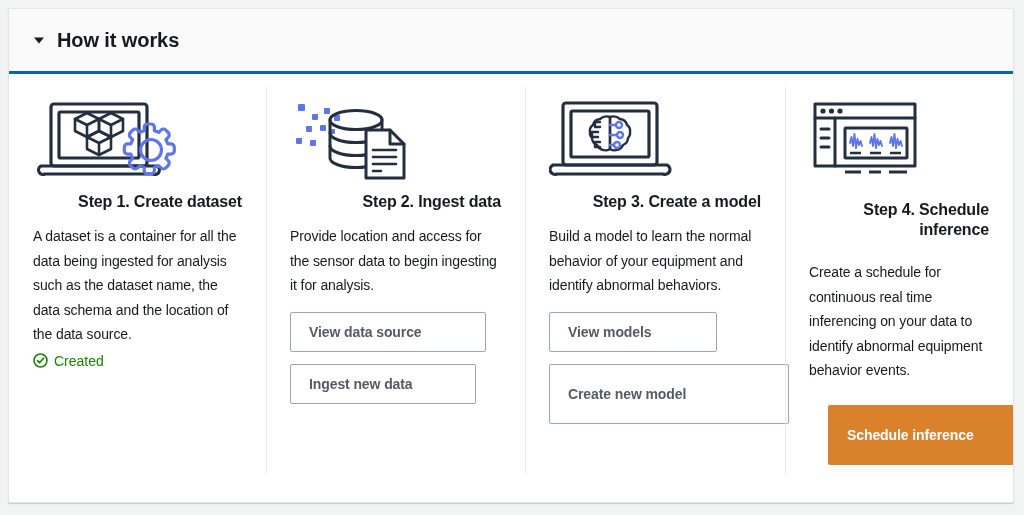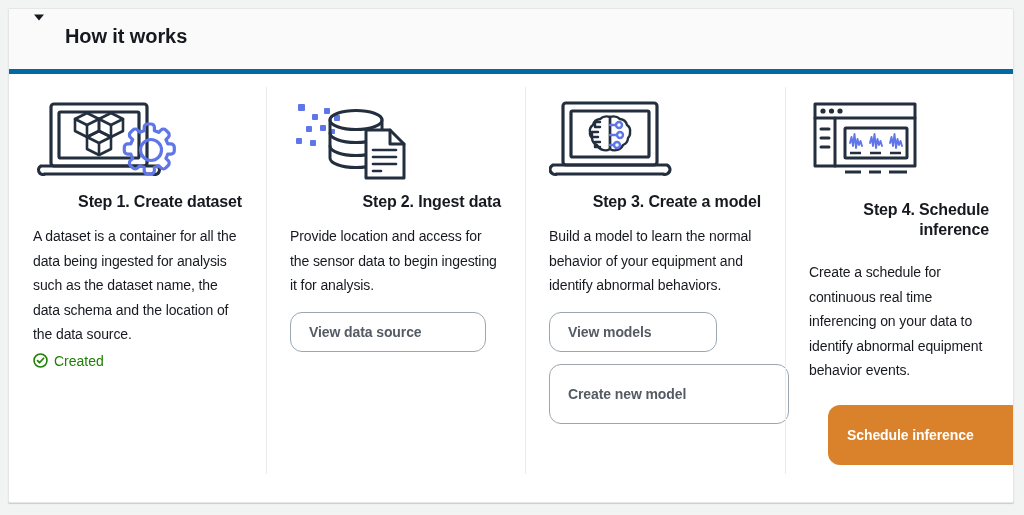--- a/index.html
+++ b/index.html
@@ -32,26 +32,25 @@
     border-radius: 2px;
     box-sizing: border-box;
     box-shadow: 0 1px 1px 0 rgba(0,28,36,.18);
     overflow: hidden;
   }
 
   
   .card-header {
     height: 65px;
     background: #fafafa;
-    border-bottom: 5px solid #0369a1;
-    display: flex;
-    align-items: flex-start;
+    border-bottom: 3px solid #0369a1;
+    display: flex;
+    align-items: center;
     padding-left: 22px;
     box-sizing: border-box;
-    gap: 8px;
   }
 
   .disclosure {
     width: 16px;
     height: 16px;
     margin-right: 10px;
     display: flex;
     align-items: center;
     justify-content: center;
     cursor: pointer;
@@ -142,21 +141,21 @@
   }
   .status .status-icon svg { display: block; }
 
   
   .btn-stack { margin-top: 14px; }
 
   .btn {
     display: block;
     box-sizing: border-box;
     border: 1px solid #9aa7b0;
-    border-radius: 12px;
+    border-radius: 2px;
     background: #ffffff;
     color: #545b64;
     font-family: "Liberation Sans", sans-serif;
     font-size: 14px;
     font-weight: bold;
     letter-spacing: -0.1px;
     padding: 9px 18px;
     margin-bottom: 12px;
     cursor: pointer;
     text-align: left;
@@ -277,20 +276,21 @@
               <line x1="83" y1="73" x2="91" y2="73"></line>
             </g>
           </svg>
         </div>
 
         <h3 class="step-title">Step 2. Ingest data</h3>
         <p class="step-desc">Provide location and access for the sensor data to begin ingesting it for analysis.</p>
 
         <div class="btn-stack">
           <button class="btn btn-w-196">View data source</button>
+          <button class="btn btn-w-186">Ingest new data</button>
         </div>
       </div>
 
       <div class="col col-3">
         <div class="illo">
           <svg width="126" height="86" viewBox="0 0 126 86" aria-hidden="true">
             <g fill="none" stroke="#232f3e" stroke-width="3.2" stroke-linejoin="round" stroke-linecap="round">
               <rect x="14" y="5" width="94" height="62" rx="3"></rect>
               <rect x="22" y="13" width="78" height="46" rx="1.5"></rect>
               <path d="M4 67 h114 a4 4 0 0 1 -4 9 H8 a4 4 0 0 1 -4 -9 Z"></path>

